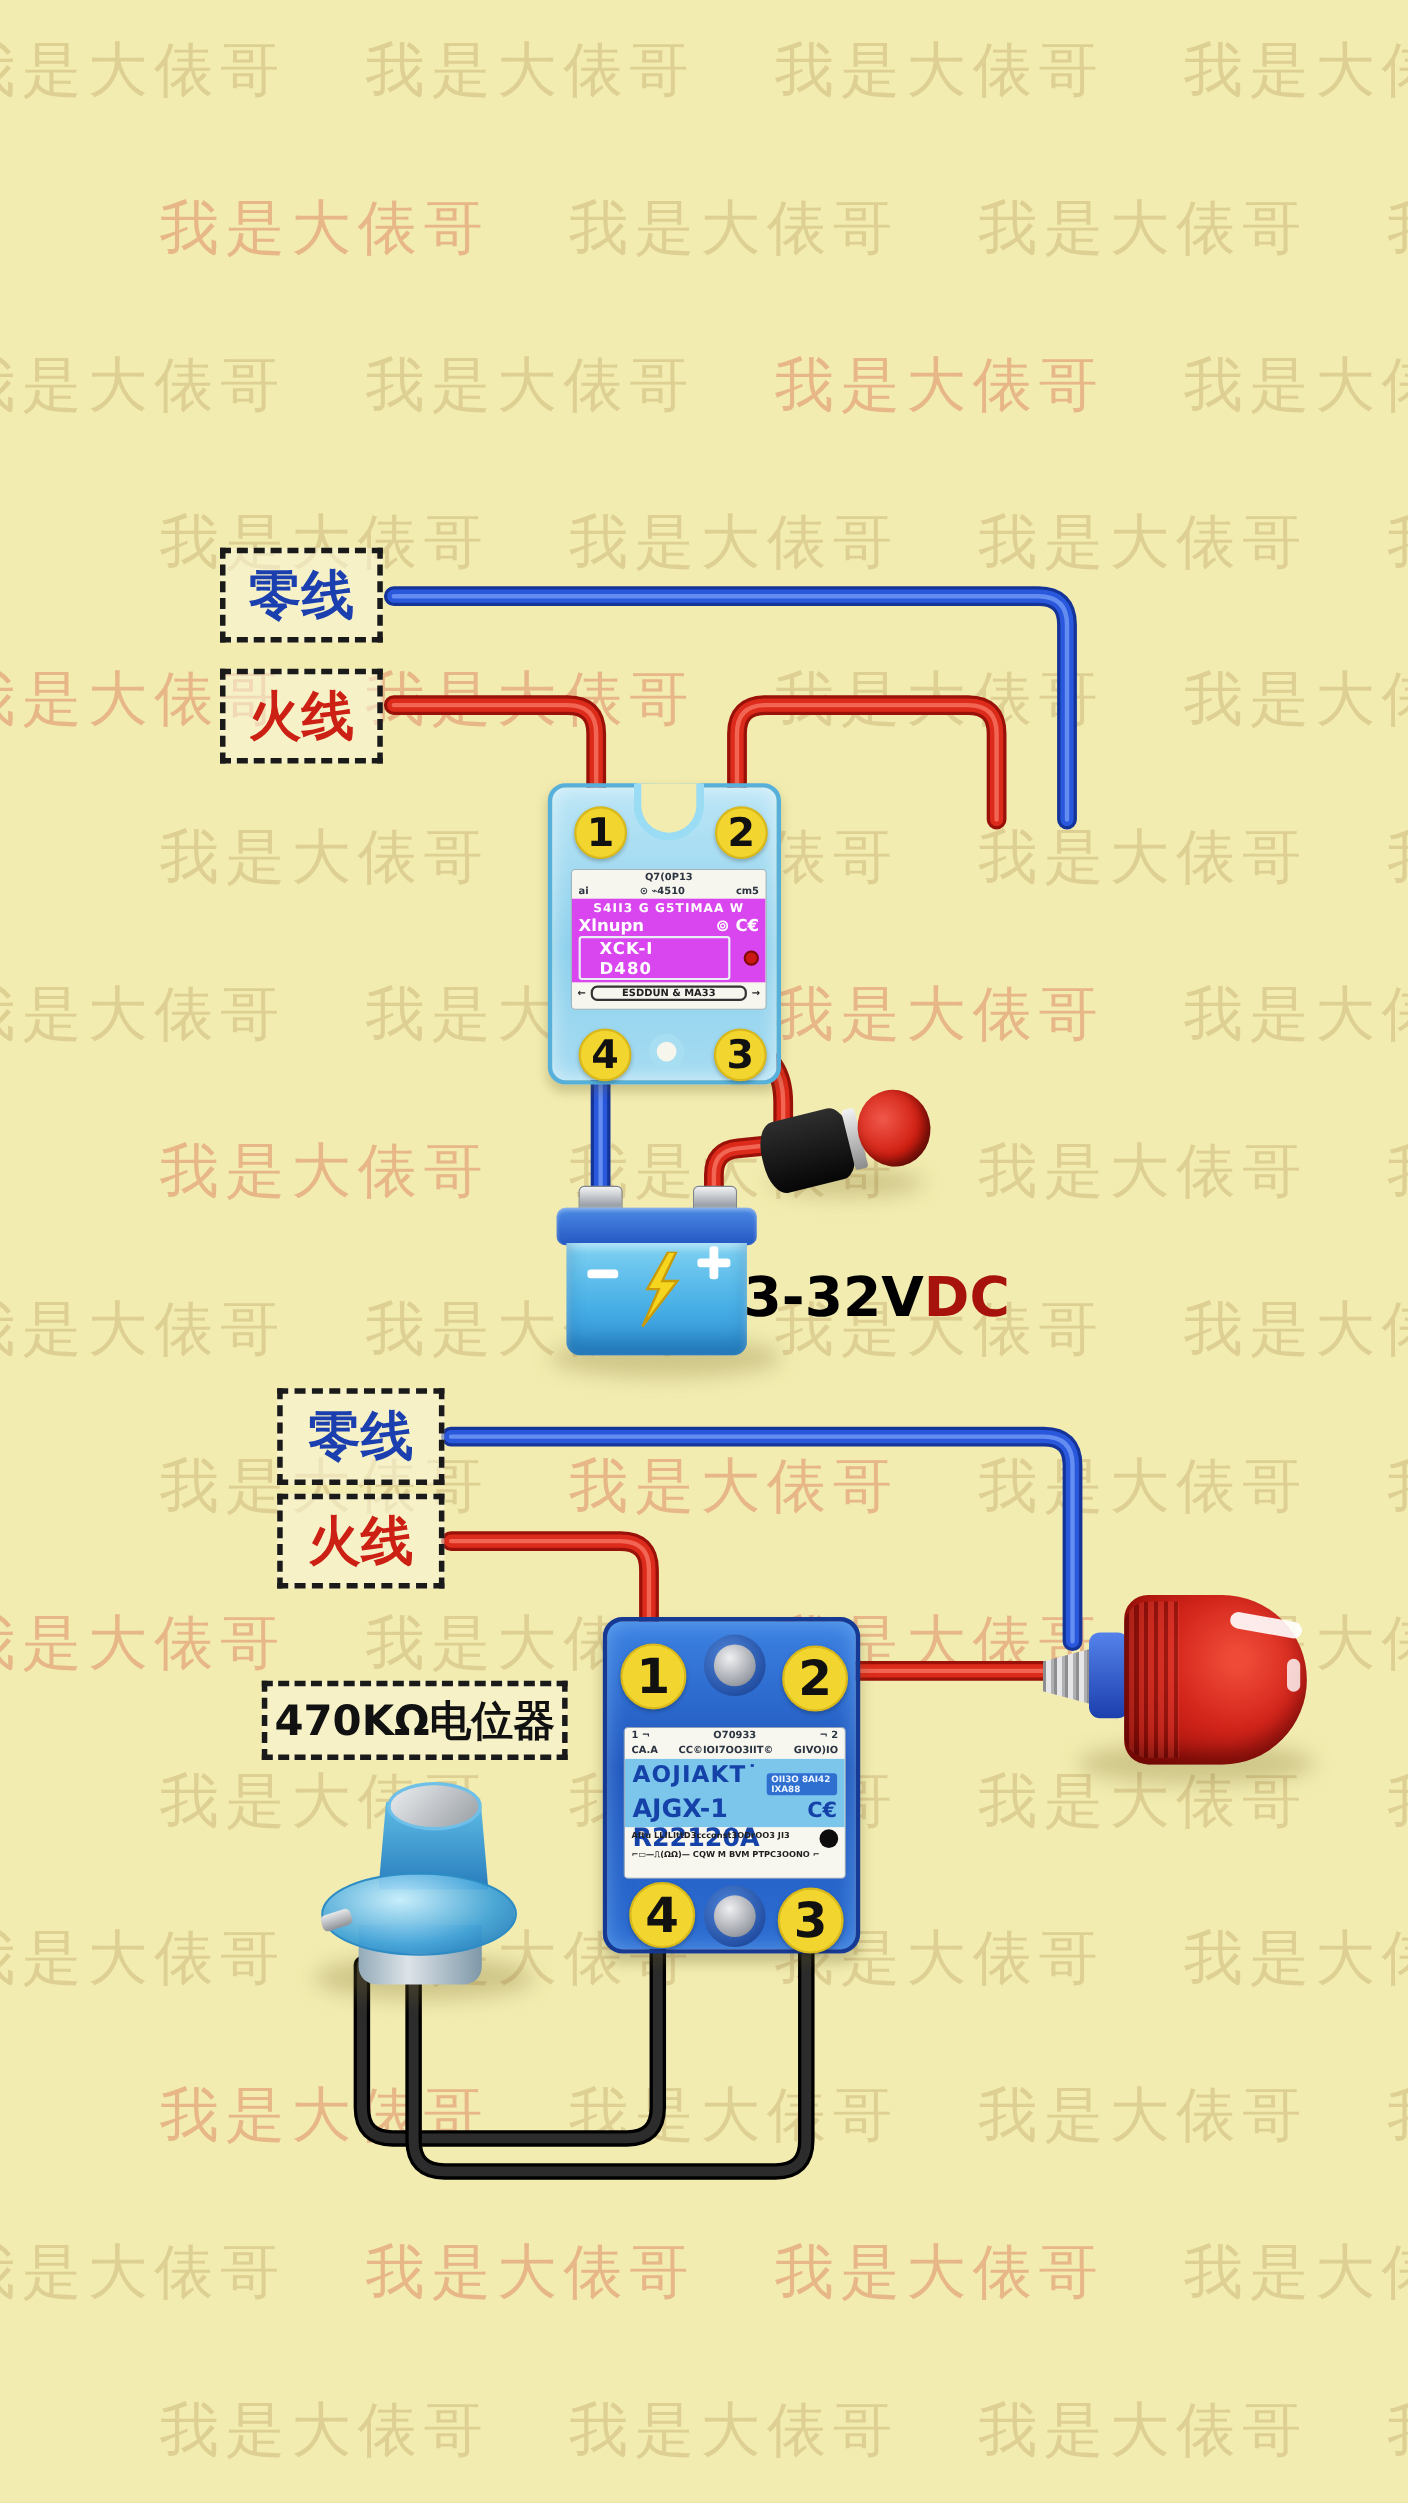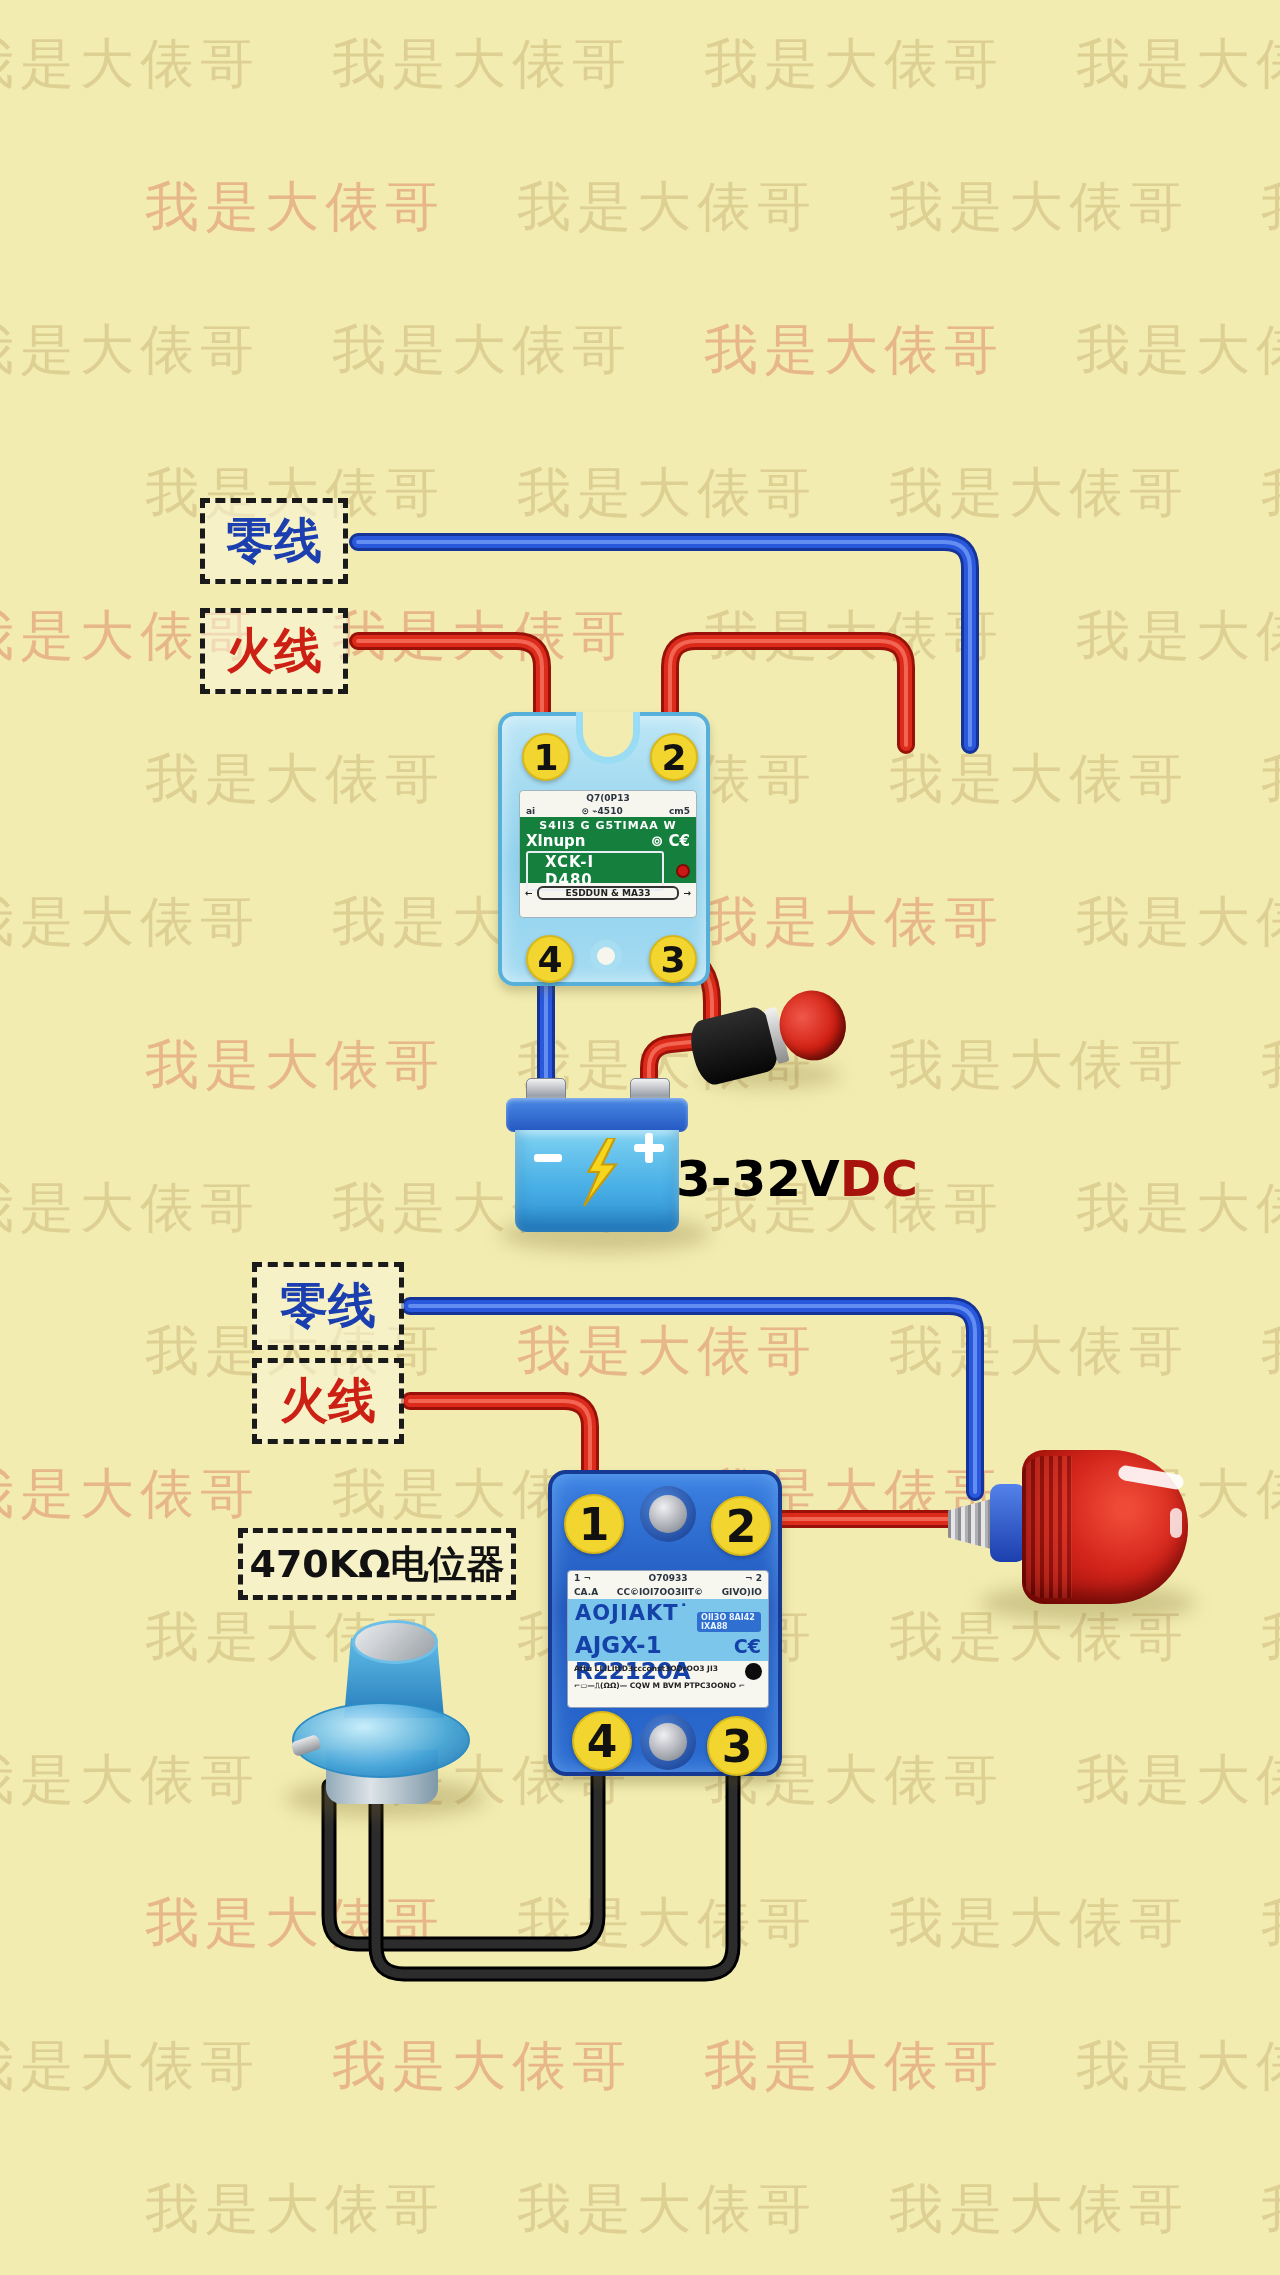--- a/index.html
+++ b/index.html
@@ -39,21 +39,21 @@
   
   .terminal{position:absolute;border-radius:50%;background:var(--termYellow,#f2d52e);border:2px solid #d8b81a;display:flex;align-items:center;justify-content:center;color:#111;box-shadow:0 2px 4px rgba(0,0,0,.25);}
   
   #relay1{left:498px;top:712px;width:212px;height:274px;background:linear-gradient(180deg,#bce6f6,#8cd0ec 55%,#a6dcf2);border:4px solid #56b0da;border-radius:16px;box-shadow:inset 0 0 18px rgba(255,255,255,.6),0 6px 10px rgba(90,80,30,.25);}
   #relay1 .notch{position:absolute;left:74px;top:-4px;width:64px;height:52px;background:var(--bg,#f2ecb0);border:7px solid #9adcf4;border-top:none;border-radius:0 0 60px 60px;}
   #relay1 .bot-hole{position:absolute;left:88px;top:224px;width:32px;height:32px;border-radius:50%;background:#f7f6ec;border:7px solid #a8def2;}
   .t48{width:48px;height:48px;font-size:36px;font-weight:700;}
   #r1-label{position:absolute;left:17px;top:74px;width:178px;height:128px;background:#f6f5ee;border:1px solid #9fb4bd;border-radius:4px;overflow:hidden;font-weight:700;}
   #r1-label .tiny{font-size:9px;color:#2b3440;line-height:12px;display:flex;justify-content:space-between;padding:1px 6px 0;}
   #r1-label .tiny.center{justify-content:center;}
-  #r1-mid{background:#15803d;color:#fff;height:66px;padding:2px 6px;}
+  #r1-mid{background:#d946ef;color:#fff;height:76px;padding:2px 6px;}
   #r1-mid .solid-line{font-size:11px;text-align:center;letter-spacing:1px;}
   #r1-mid .brand-row{display:flex;justify-content:space-between;align-items:flex-start;font-size:15px;}
   #r1-mid .model-row{display:flex;align-items:center;gap:6px;margin-top:1px;}
   #r1-mid .model-box{border:2px solid #e8eef4;border-radius:3px;padding:0 17px;font-size:15px;letter-spacing:1px;}
   .red-dot{width:14px;height:14px;border-radius:50%;background:#cc1812;border:2px solid #7e0b06;}
   .dash-line{flex:1;height:2px;background:#dce6ee;}
   #r1-bottom{display:flex;align-items:center;gap:4px;padding:3px 5px;font-size:9px;color:#222;}
   #r1-bottom .bot-box{border:2px solid #333;border-radius:6px;padding:0 6px;flex:1;text-align:center;}
   
   #relay2{left:548px;top:1470px;width:234px;height:306px;background:linear-gradient(180deg,#3c82e2,#1f55bc 45%,#2d6ed2);border:4px solid #163a94;border-radius:18px;box-shadow:inset 0 0 20px rgba(140,200,255,.5),0 8px 12px rgba(90,80,30,.28);}

